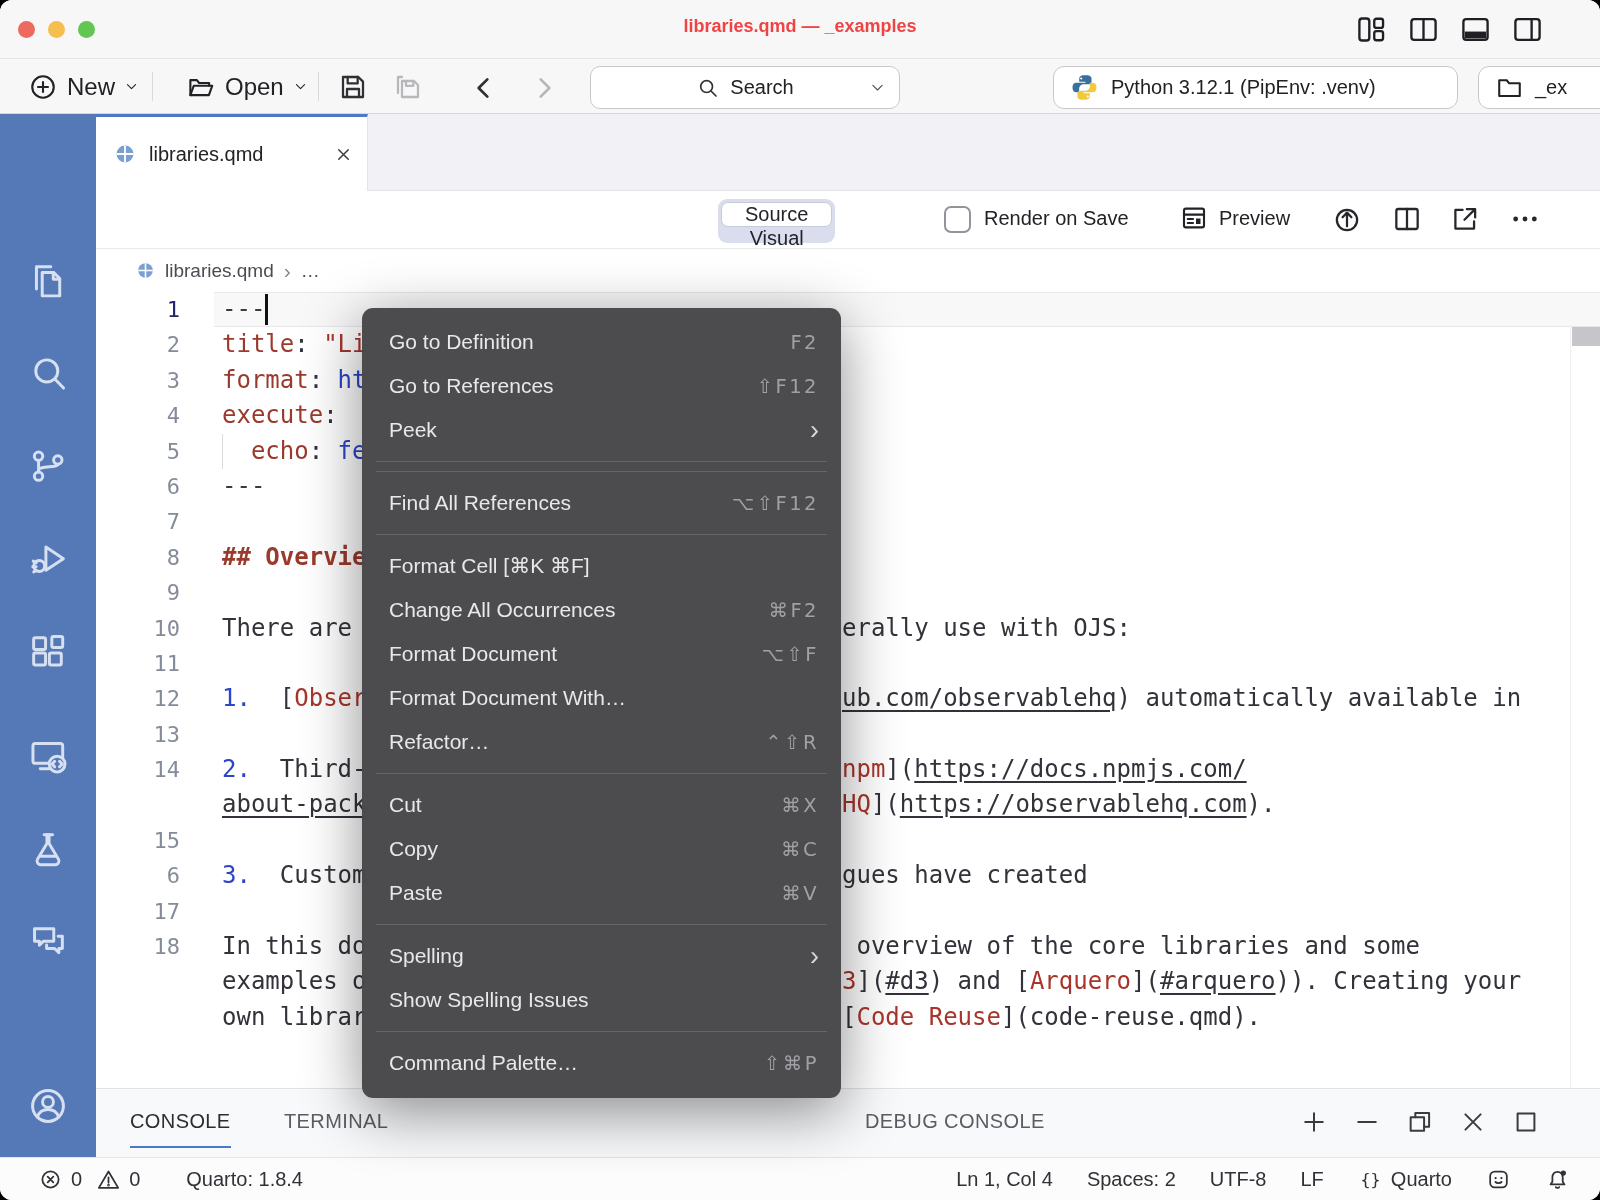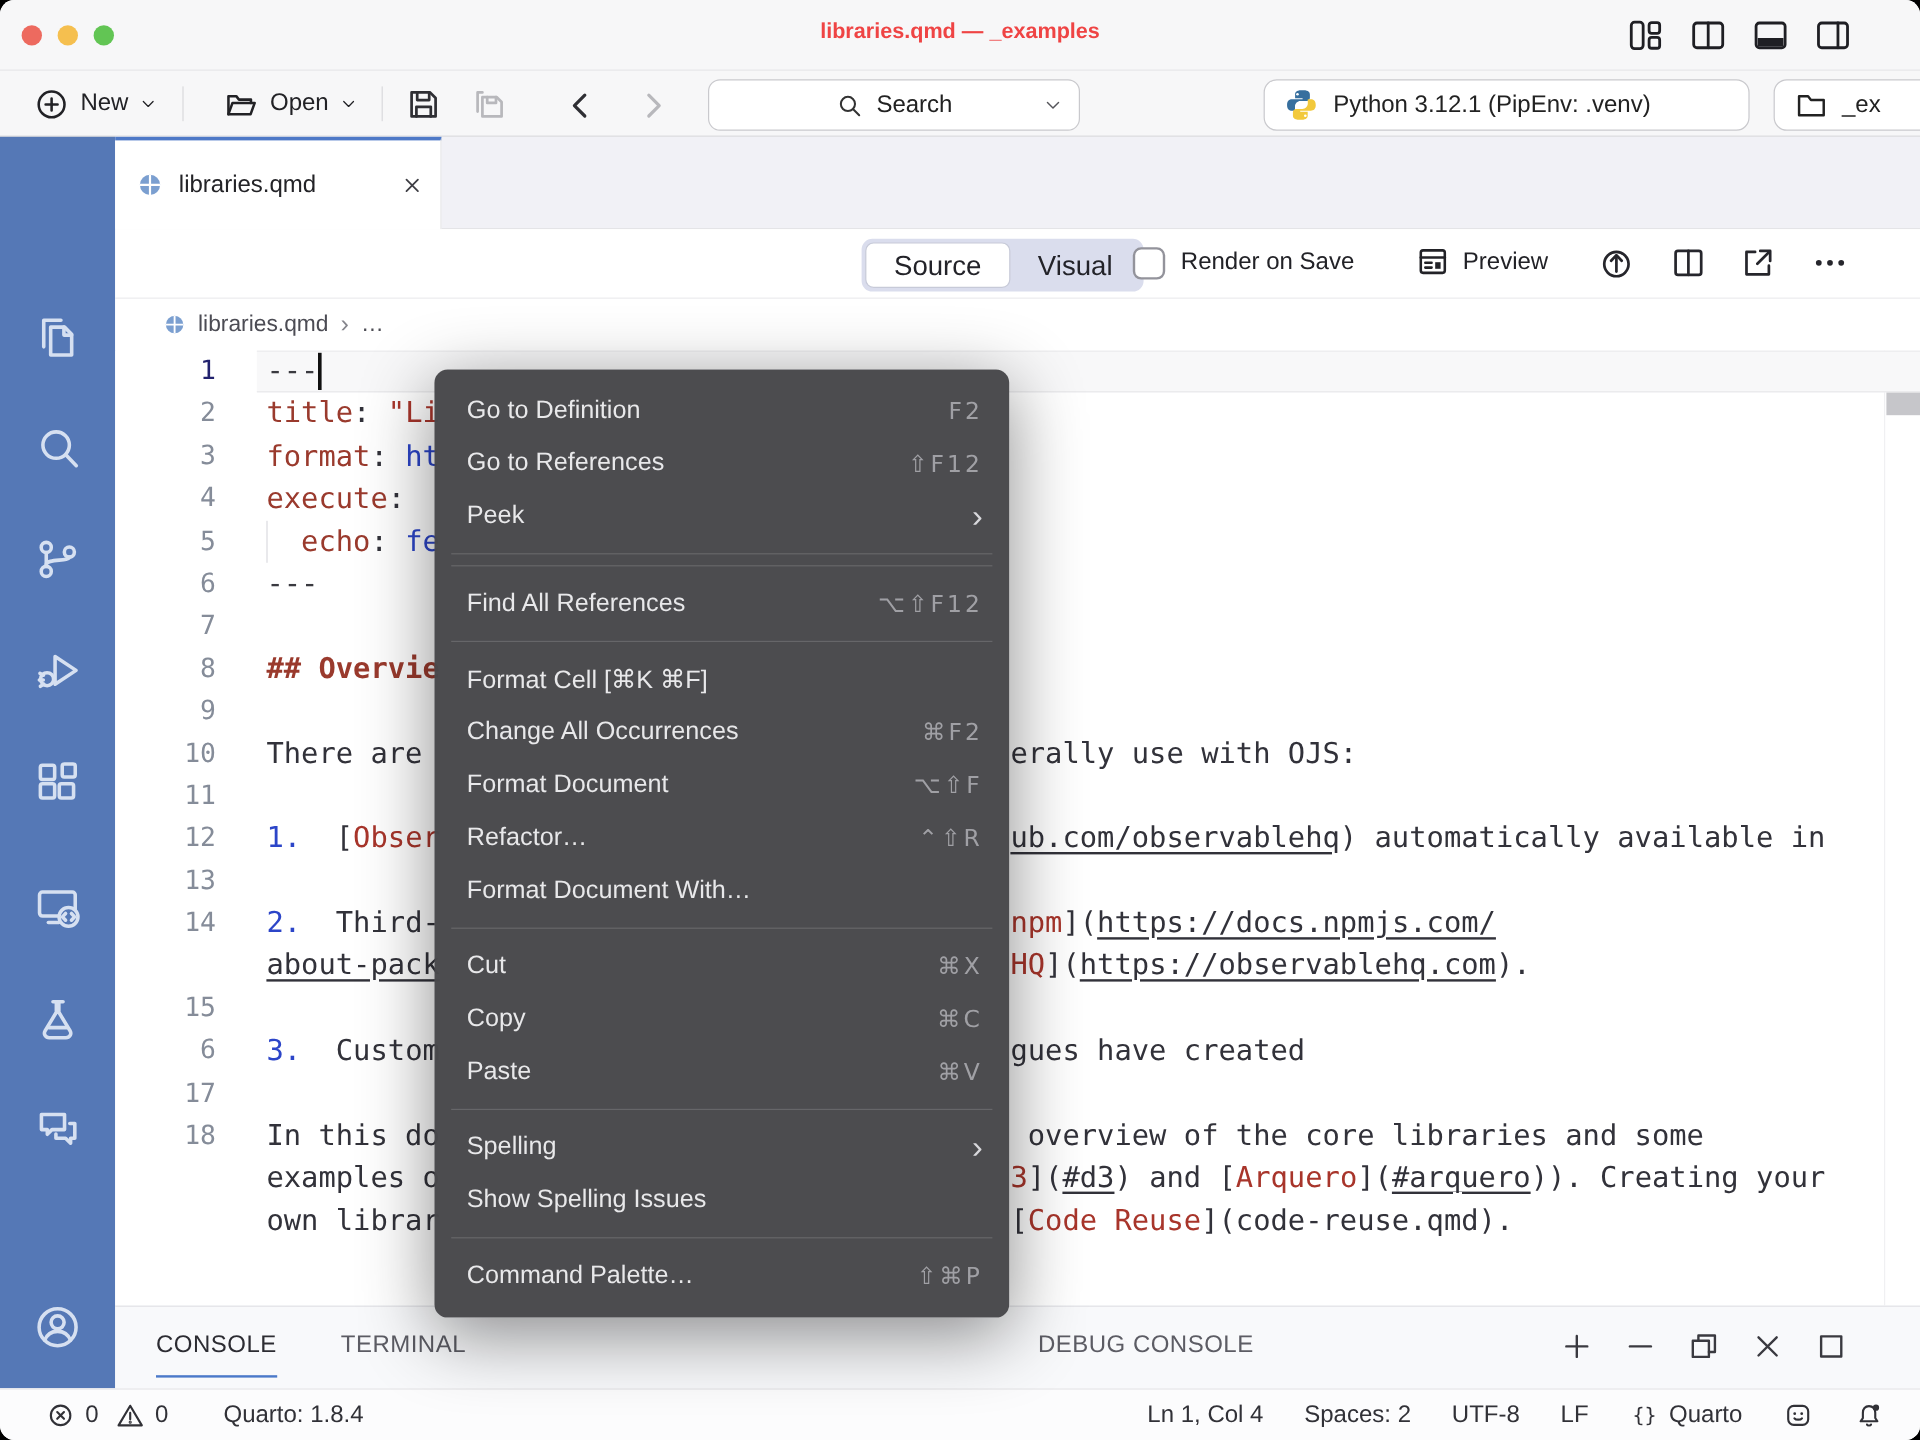--- a/index.html
+++ b/index.html
@@ -9,21 +9,21 @@
   
   .titlebar{position:absolute;left:0;top:0;width:1600px;height:59px;background:#f7f7f8;border-bottom:1px solid #e4e4e6;}
   .lights{position:absolute;left:18px;top:21px;display:flex;gap:13px;}
   .light{width:17px;height:17px;border-radius:50%;}
   .light.red{background:#ed6a5f;}.light.yellow{background:#f5bf4f;}.light.green{background:#62c554;}
   .win-title{position:absolute;left:50%;top:16px;transform:translateX(-50%);font-size:18px;font-weight:700;color:#ef4444;white-space:nowrap;}
   .win-controls{position:absolute;right:56px;top:13px;display:flex;gap:19px;color:#1f1f24;}
   .win-controls .icon svg{width:33px;height:33px;display:block;}
   
   .toolbar{position:absolute;left:0;top:59px;width:1600px;height:55px;background:#f7f7f8;border-bottom:1px solid #d7d7da;}
-  .tb-item{position:absolute;top:0;height:55px;display:flex;align-items:center;gap:9px;color:#222226;font-size:20px;}
+  .tb-item{position:absolute;top:0;height:55px;display:flex;align-items:center;gap:9px;color:#222226;font-size:24px;}
   .tb-item .icon svg{width:30px;height:30px;display:block;}
   .tb-item .caret svg{width:15px;height:15px;display:block;}
   .tb-divider{position:absolute;top:13px;width:1px;height:29px;background:#d9d9dc;}
   .tb-icon-btn{position:absolute;top:12px;width:32px;height:32px;color:#2f2f34;}
   .tb-icon-btn svg{width:32px;height:32px;display:block;}
   .tb-icon-btn.disabled{color:#b8b8bc;}
   .searchbox{position:absolute;left:590px;top:7px;width:310px;height:43px;background:#fff;border:1px solid #c9c9cd;border-radius:10px;display:flex;align-items:center;justify-content:center;gap:10px;font-size:20px;color:#222;}
   .searchbox .icon svg{width:24px;height:24px;display:block;color:#333;}
   .searchbox .chev{position:absolute;right:13px;color:#55555a;}
   .searchbox .chev svg{width:17px;height:17px;display:block;}
@@ -36,21 +36,21 @@
   .act-item{position:absolute;left:27px;width:42px;height:42px;color:#d6e0f1;}
   .act-item svg{width:42px;height:42px;display:block;}
   
   .tabstrip{position:absolute;left:96px;top:114px;width:1504px;height:77px;background:#f1f1f6;border-bottom:1px solid #e4e4e7;}
   .tab{position:absolute;left:0;top:0;width:272px;height:77px;background:#fff;border-top:3.5px solid #4e79c7;border-right:1px solid #e4e4e7;display:flex;align-items:center;gap:13px;padding:0 14px 0 18px;font-size:20px;color:#232327;}
   .tab .icon svg{width:22px;height:22px;display:block;}
   .tab .close{margin-left:auto;color:#3e3e44;}
   .tab .close svg{width:19px;height:19px;display:block;}
   
   .actionsrow{position:absolute;left:96px;top:191px;width:1504px;height:58px;background:#fff;border-bottom:1px solid #e9e9eb;}
-  .segmented{position:absolute;left:622px;top:8px;height:44px;background:#dadded;border-radius:9px;display:flex;align-items:center;padding:3px;font-size:23px;}
+  .segmented{position:absolute;left:622px;top:8px;height:44px;background:#dadded;border-radius:9px;display:flex;align-items:center;padding:3px;font-size:20px;flex-direction:column;}
   .seg{height:38px;display:flex;align-items:center;padding:0 23px;border-radius:7px;color:#232329;}
   .seg.active{background:#fff;border:1px solid #c7cad8;}
   .checkbox{position:absolute;left:848px;top:15px;width:27px;height:27px;border:2px solid #93939b;border-radius:7px;background:#fff;}
   .lab-render{position:absolute;left:888px;top:16px;font-size:20px;color:#222227;}
   .grp-preview{position:absolute;left:1083px;top:12px;display:flex;align-items:center;gap:10px;font-size:20px;color:#222227;}
   .grp-preview .icon svg{width:30px;height:30px;display:block;}
   .act-icon{position:absolute;top:12px;width:32px;height:32px;color:#26262c;}
   .act-icon svg{width:32px;height:32px;display:block;}
   
   .breadcrumb{position:absolute;left:96px;top:249px;width:1504px;height:43px;background:#fff;display:flex;align-items:center;gap:10px;padding-left:40px;font-size:19px;color:#4c4c54;}
@@ -410,25 +410,25 @@
       </div>
       <div class="mi">
         <span>Change All Occurrences</span>
         <span class="sc">⌘F2</span>
       </div>
       <div class="mi">
         <span>Format Document</span>
         <span class="sc">⌥⇧F</span>
       </div>
       <div class="mi">
+        <span>Format Document With…</span>
+      </div>
+      <div class="mi">
         <span>Refactor…</span>
         <span class="sc">⌃⇧R</span>
-      </div>
-      <div class="mi">
-        <span>Format Document With…</span>
       </div>
       <div class="msep"></div>
       <div class="mi">
         <span>Cut</span>
         <span class="sc">⌘X</span>
       </div>
       <div class="mi">
         <span>Copy</span>
         <span class="sc">⌘C</span>
       </div>

